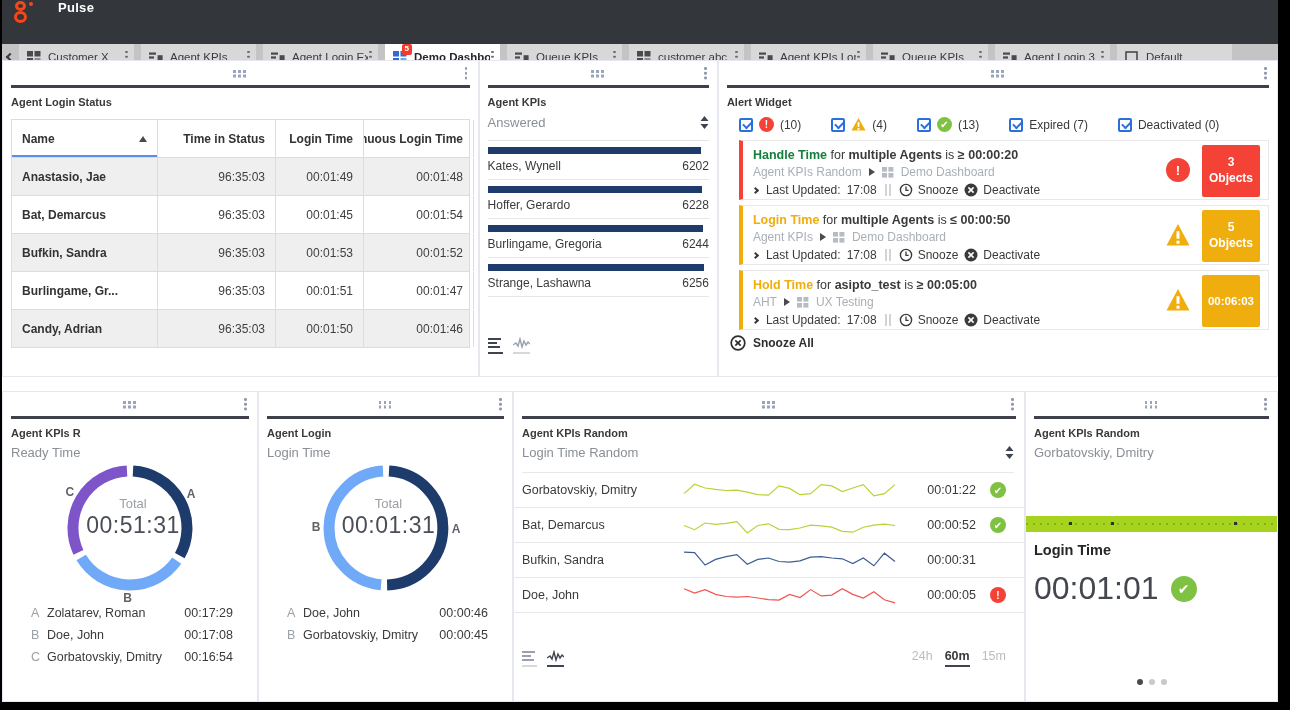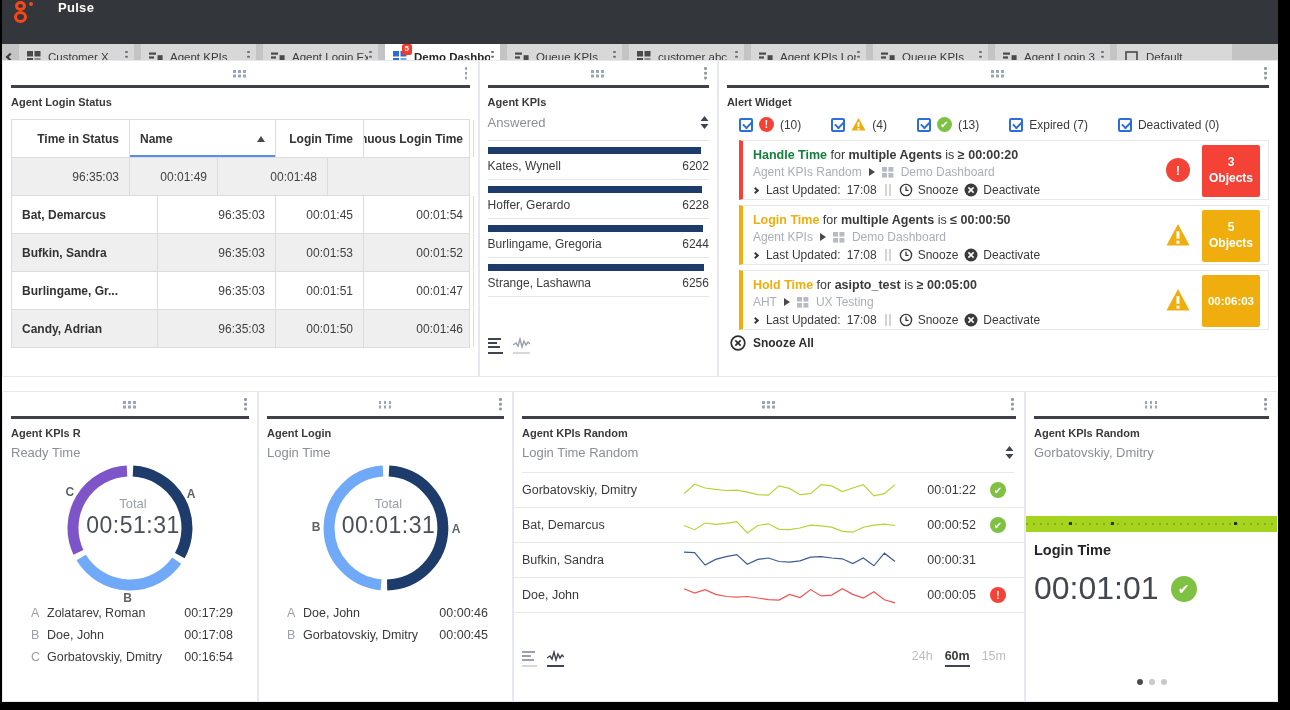--- a/index.html
+++ b/index.html
@@ -257,41 +257,42 @@
 
       <section class="widget" style="width:508px;" data-interactable="false">
         <div class="w-head" data-interactable="false">
           <span class="hdots" data-interactable="true"></span>
           <span class="vdots w-menu" data-interactable="true"></span>
         </div>
         <div class="w-rule" data-interactable="false"></div>
         <div class="w-name" data-interactable="false">Agent Login Status</div>
         <div class="tbl" id="als-table" data-interactable="false">
             <div class="trow thead" data-interactable="false">
-              <div class="tcell c1" data-interactable="true">
-                <span data-interactable="false">Time in Status</span>
-              </div>
               <div class="tcell c0" data-interactable="true">
                 <span data-interactable="false">Name</span>
                 <span class="caret-up" data-interactable="false"></span>
+              </div>
+              <div class="tcell c1" data-interactable="true">
+                <span data-interactable="false">Time in Status</span>
               </div>
               <div class="tcell c2" data-interactable="true">
                 <span data-interactable="false">Login Time</span>
               </div>
               <div class="tcell c3" data-interactable="true">
                 <span data-interactable="false">Continuous Login Time</span>
               </div>
               <div class="tcell c4" data-interactable="true">
                 <svg width="14" height="14" data-interactable="false">
                   <circle cx="5.5" cy="5.5" r="4" fill="none" stroke="#555" stroke-width="1.6"></circle>
                   <line x1="8.6" y1="8.6" x2="13" y2="13" stroke="#555" stroke-width="1.8"></line>
                 </svg>
               </div>
             </div>
             <div class="trow striped" data-interactable="true">
+              <div class="tcell c0 tname" data-interactable="false">Anastasio, Jae</div>
               <div class="tcell c1 tval" data-interactable="false">96:35:03</div>
               <div class="tcell c2 tval" data-interactable="false">00:01:49</div>
               <div class="tcell c3 tval" data-interactable="false">00:01:48</div>
               <div class="tcell c4" data-interactable="false"></div>
             </div>
             <div class="trow" data-interactable="true">
               <div class="tcell c0 tname" data-interactable="false">Bat, Demarcus</div>
               <div class="tcell c1 tval" data-interactable="false">96:35:03</div>
               <div class="tcell c2 tval" data-interactable="false">00:01:45</div>
               <div class="tcell c3 tval" data-interactable="false">00:01:54</div>

